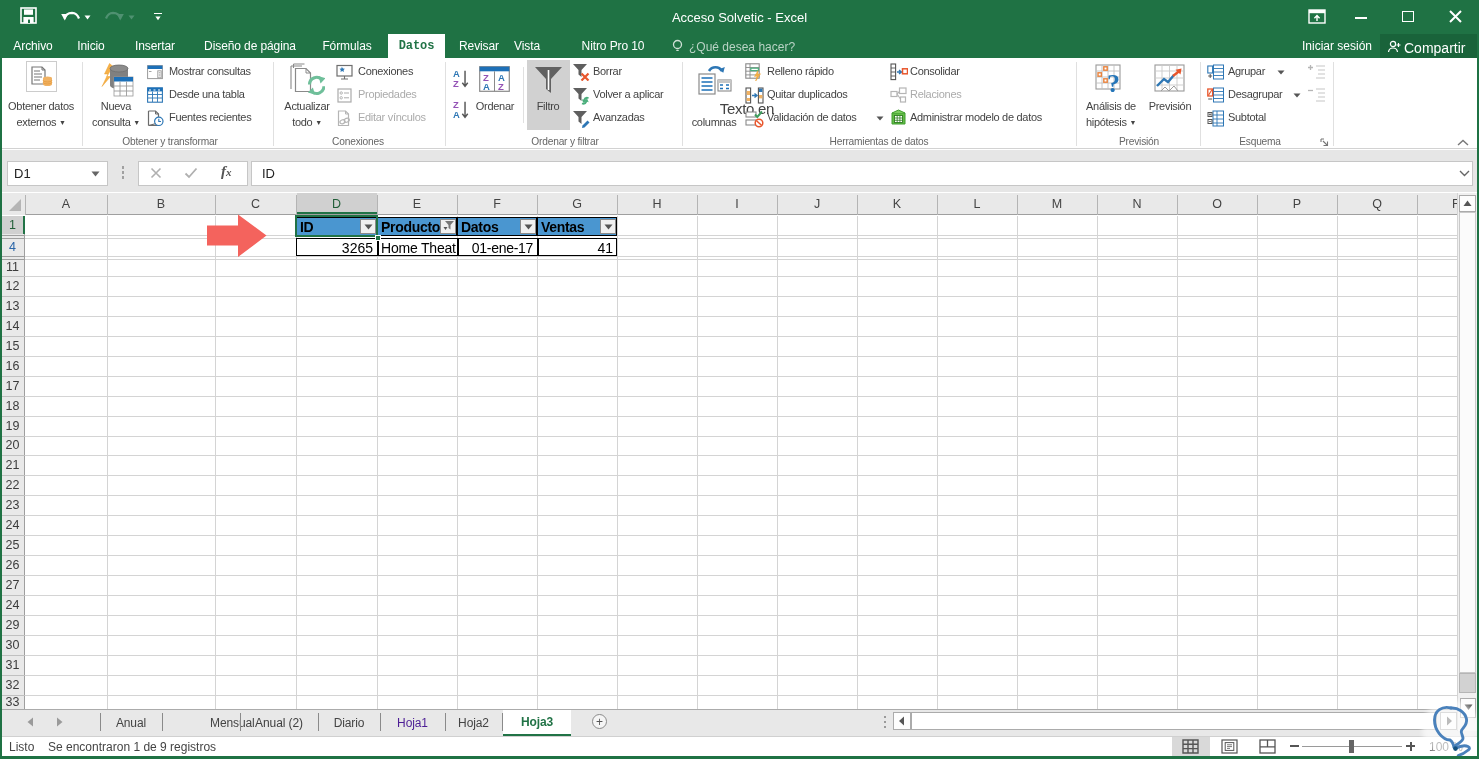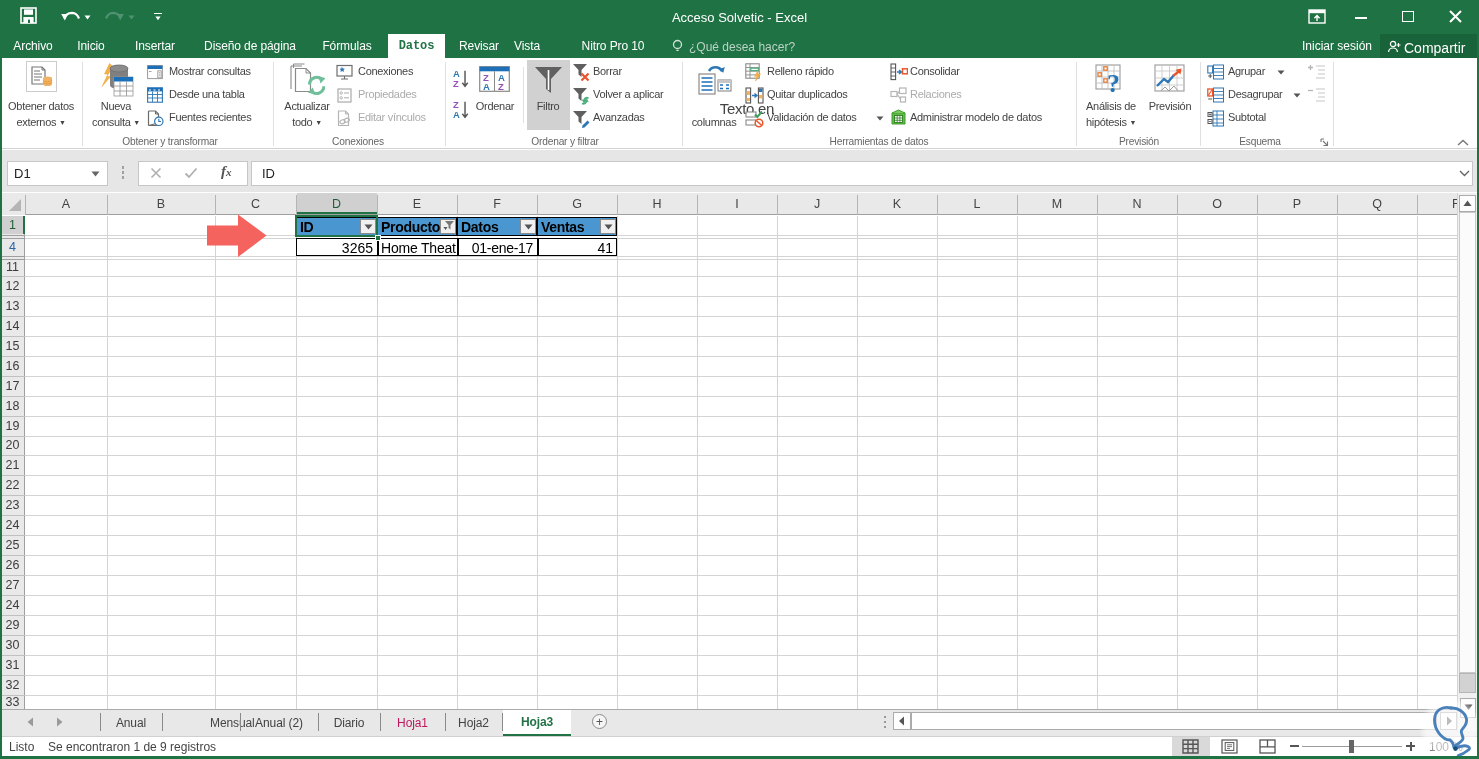--- a/index.html
+++ b/index.html
@@ -553,21 +553,21 @@
   </svg>
 <div class="ab" style="left:100px;top:713px;width:1px;height:18px;background:#8a8a8a;"></div>
 <div class="tx" style="left:100px;top:716px;width:62px;text-align:center;font-size:12px;letter-spacing:-0.1px;color:#444;">Anual</div>
 <div class="ab" style="left:162px;top:713px;width:1px;height:18px;background:#8a8a8a;"></div>
 <div class="tx" style="left:162px;top:716px;width:78px;text-align:center;font-size:12px;letter-spacing:-0.1px;color:#444;padding-left:48px;">Mensual</div>
 <div class="ab" style="left:240px;top:713px;width:1px;height:18px;background:#8a8a8a;"></div>
 <div class="tx" style="left:240px;top:716px;width:78px;text-align:center;font-size:12px;letter-spacing:-0.1px;color:#404040;">Anual (2)</div>
 <div class="ab" style="left:318px;top:713px;width:1px;height:18px;background:#8a8a8a;"></div>
 <div class="tx" style="left:318px;top:716px;width:62px;text-align:center;font-size:12px;letter-spacing:-0.1px;color:#444;">Diario</div>
 <div class="ab" style="left:380px;top:713px;width:1px;height:18px;background:#8a8a8a;"></div>
-<div class="tx" style="left:380px;top:716px;width:65px;text-align:center;font-size:12px;letter-spacing:-0.1px;color:#be185d;">Hoja1</div>
+<div class="tx" style="left:380px;top:716px;width:65px;text-align:center;font-size:12px;letter-spacing:-0.1px;color:#4c1d95;">Hoja1</div>
 <div class="ab" style="left:445px;top:713px;width:1px;height:18px;background:#8a8a8a;"></div>
 <div class="tx" style="left:445px;top:716px;width:57px;text-align:center;font-size:12px;letter-spacing:-0.1px;color:#444;">Hoja2</div>
 <div class="ab" style="left:502px;top:713px;width:1px;height:18px;background:#8a8a8a;"></div>
 <div class="ab" style="left:503px;top:710px;width:68px;height:26px;background:#fff;border-bottom:2.5px solid #217346;"></div>
 <div class="tx" style="left:503px;top:715px;width:68px;text-align:center;font-size:12px;font-weight:bold;letter-spacing:-0.1px;color:#217346;">Hoja3</div>
 <div class="ab" style="left:592px;top:714px;width:15px;height:15px;border:1px solid #8a8a8a;border-radius:50%;background:#f5f5f5;"></div>
 <div class="tx" style="left:592px;top:716.5px;width:15px;text-align:center;font-size:12px;color:#555;line-height:10px;">+</div>
 <div class="ab" style="left:884px;top:716px;width:2px;height:2px;background:#9a9a9a;box-shadow:0 5px #9a9a9a, 0 10px #9a9a9a;"></div>
 <div class="ab" style="left:893px;top:712px;width:18px;height:18px;background:#fdfdfd;border:1px solid #ababab;"></div>
 <svg class="ab" style="left:898px;top:716px;" width="7" height="10" viewBox="0 0 7 10">

